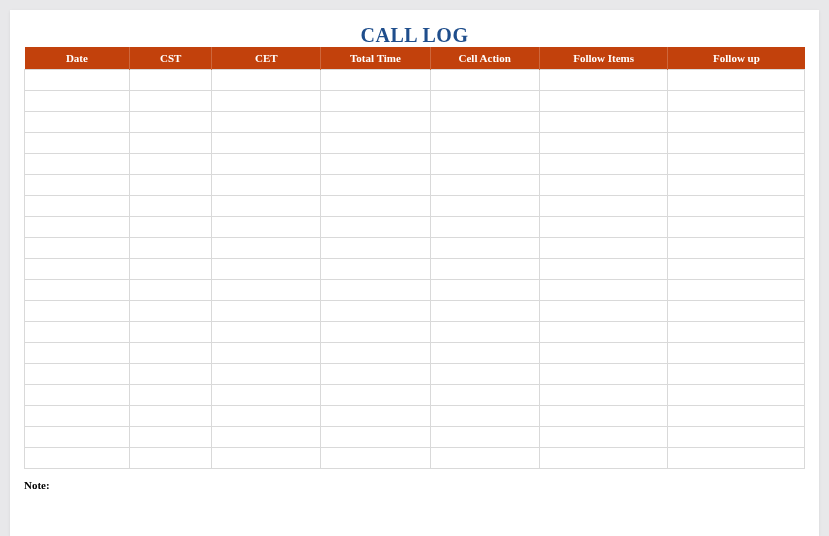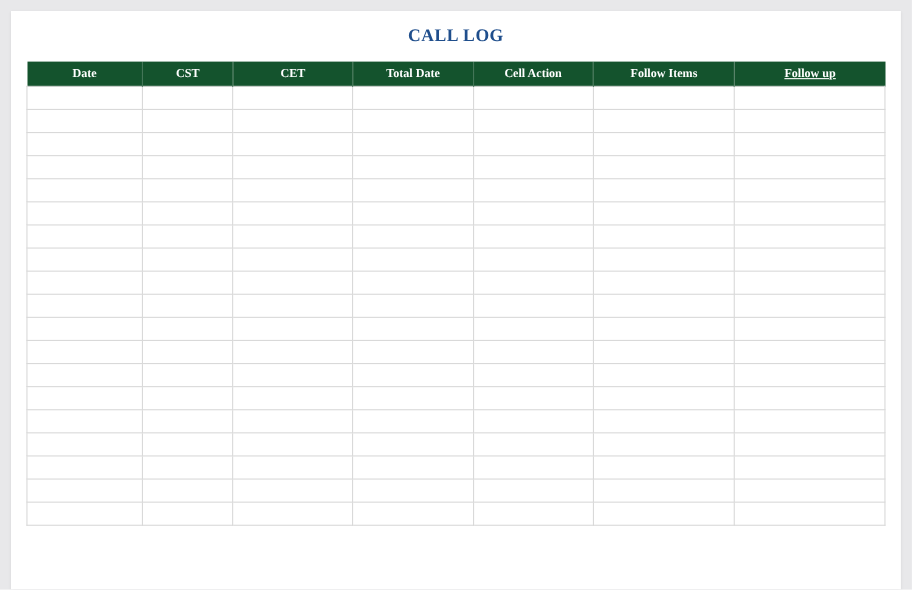--- a/index.html
+++ b/index.html
@@ -15,40 +15,39 @@
     background: #fff;
     width: 100%;
     height: 100%;
     padding: 14px 14px 0 14px;
     box-shadow: 0 1px 3px rgba(0,0,0,0.08);
   }
   .title {
     text-align: center;
     color: #1f4e8c;
     font-weight: 700;
-    font-size: 16px;
+    font-size: 20px;
     letter-spacing: 0.5px;
-    margin-bottom: 14px;
     font-family: Georgia, serif;
   }
   table {
     width: 100%;
     border-collapse: collapse;
     table-layout: fixed;
   }
   thead th {
-    background: #14532d;
+    background: #c2410c;
     color: #fff;
     font-weight: 700;
     font-size: 11px;
     padding: 5px 4px;
     text-align: center;
     border-right: 1px solid #ffffff33;
   }
-  thead th:last-child { border-right: none; text-decoration: underline; }
+  thead th:last-child { border-right: none; }
   tbody td {
     border: 1px solid #d9d9d9;
     height: 21px;
     font-size: 11px;
     padding: 0 4px;
   }
   .col-date   { width: 13.5%; }
   .col-cst    { width: 10.5%; }
   .col-cet    { width: 14%; }
   .col-total  { width: 14%; }
@@ -76,21 +75,21 @@
       <col class="col-total">
         <col class="col-cell">
         <col class="col-action">
         <col class="col-follow">
     </colgroup>
     <thead>
       <tr>
         <th>Date</th>
         <th>CST</th>
         <th>CET</th>
-        <th>Total Date</th>
+        <th>Total Time</th>
         <th>Cell Action</th>
         <th>Follow Items</th>
         <th>Follow up</th>
       </tr>
     </thead>
     <tbody id="table-body">
         <tr>
           <td></td>
           <td></td>
           <td></td>
@@ -257,13 +256,14 @@
           <td></td>
           <td></td>
           <td></td>
           <td></td>
           <td></td>
           <td></td>
         </tr>
       </tbody>
   </table>
 
+  <div class="note">Note:</div>
 </div>
 
 </body></html>

